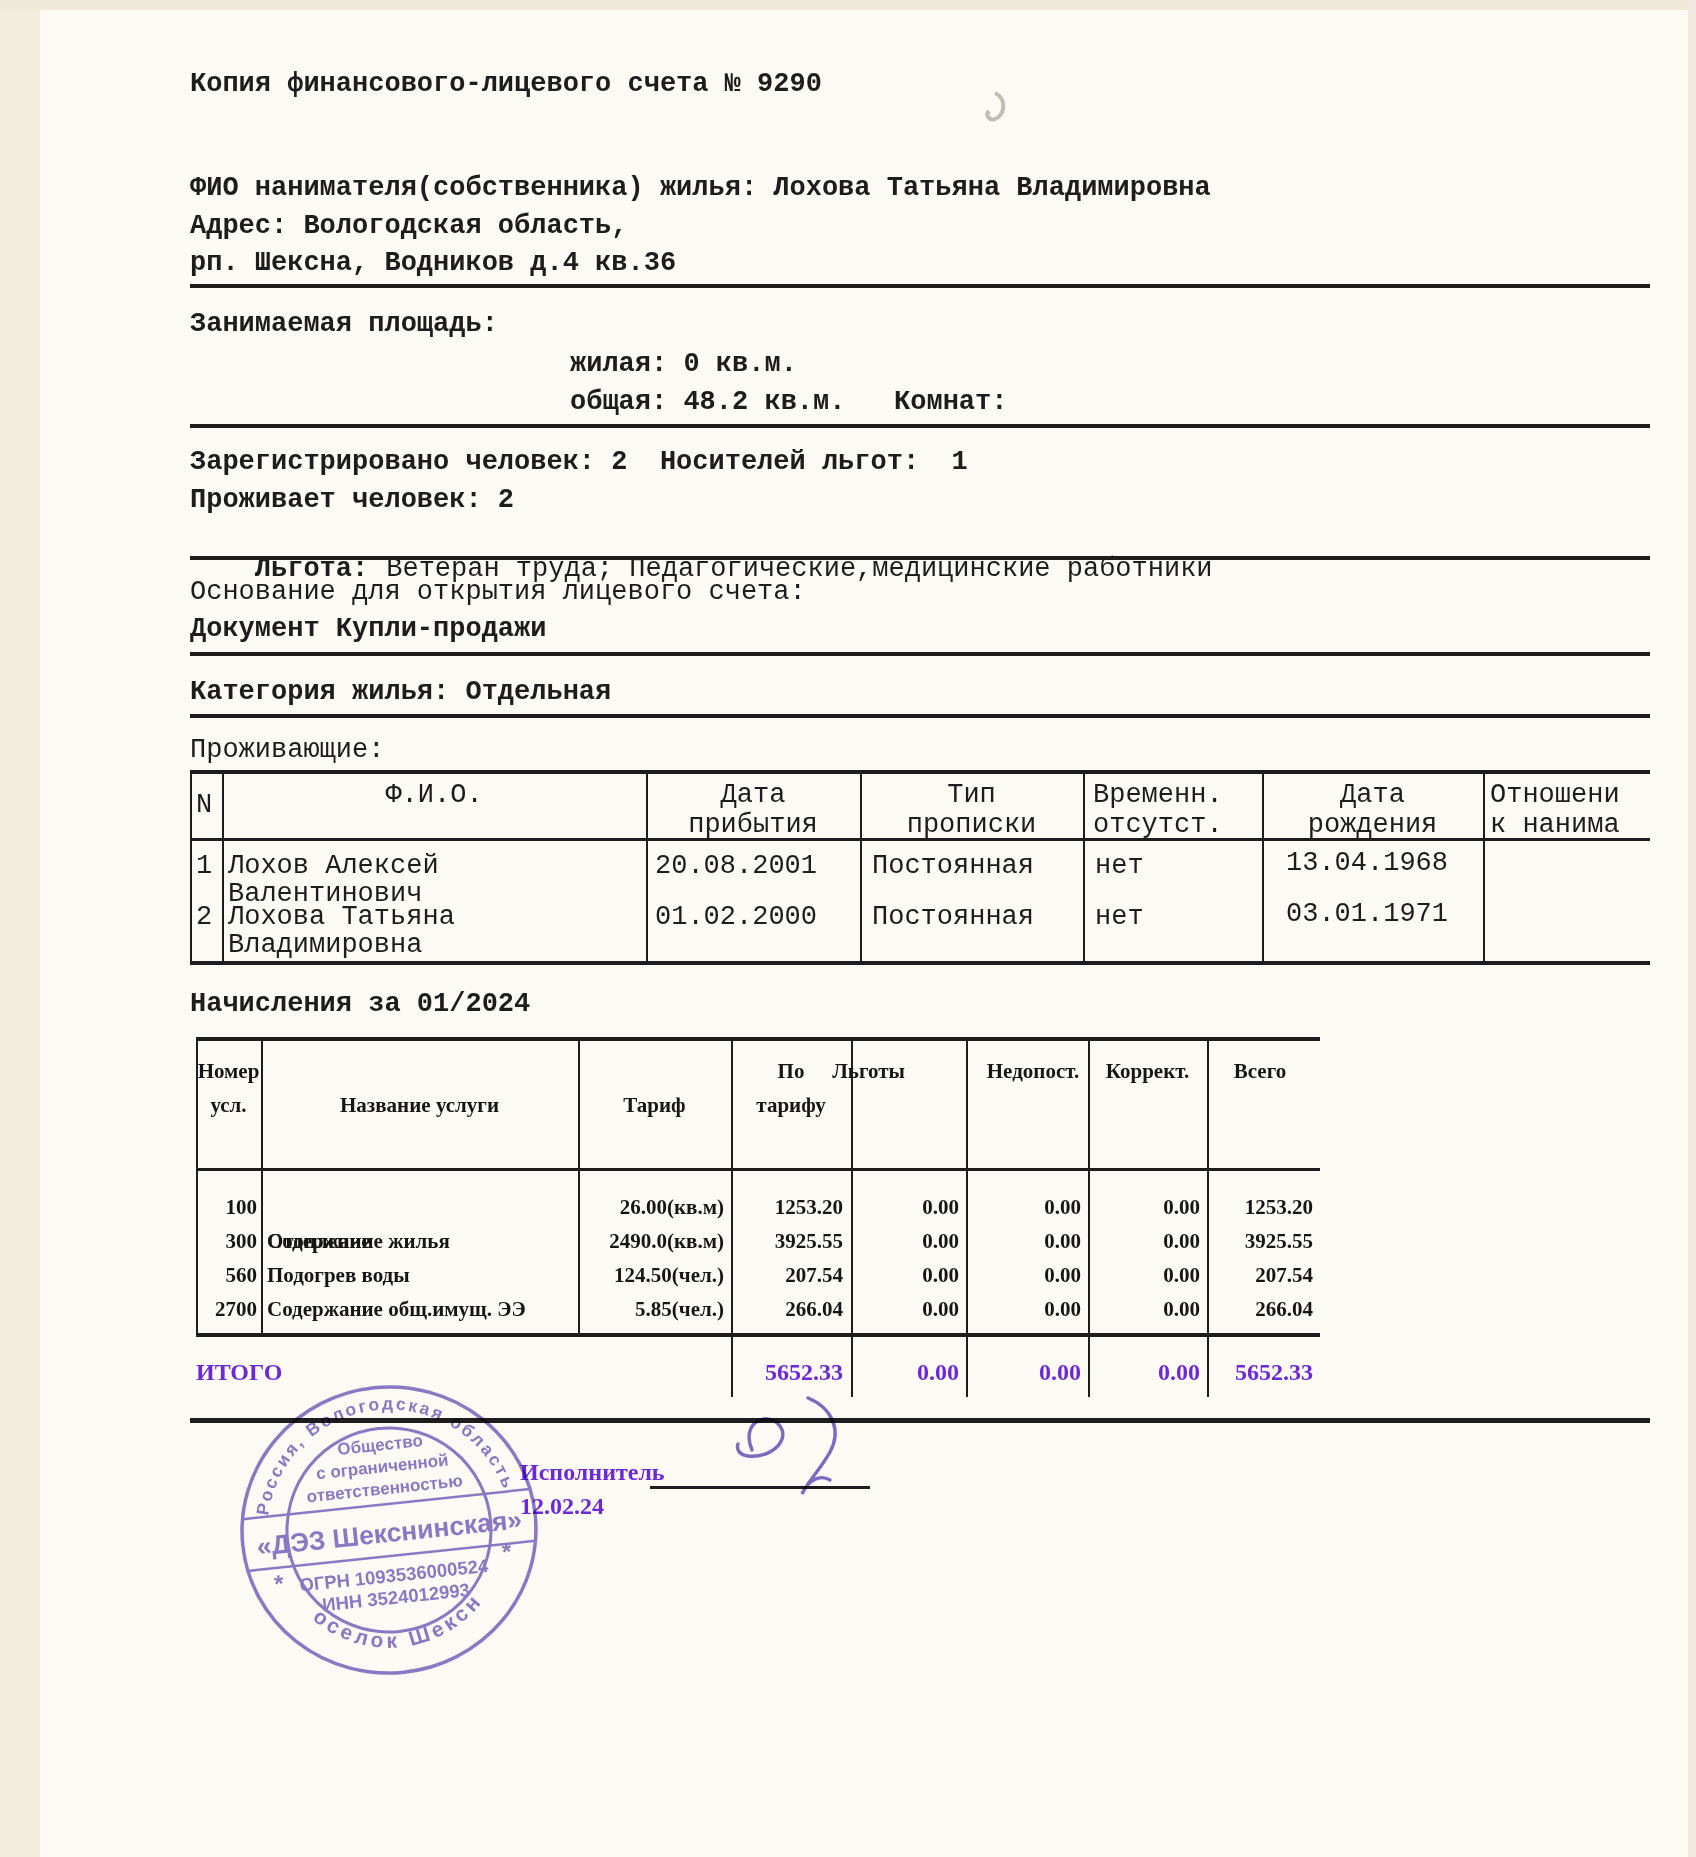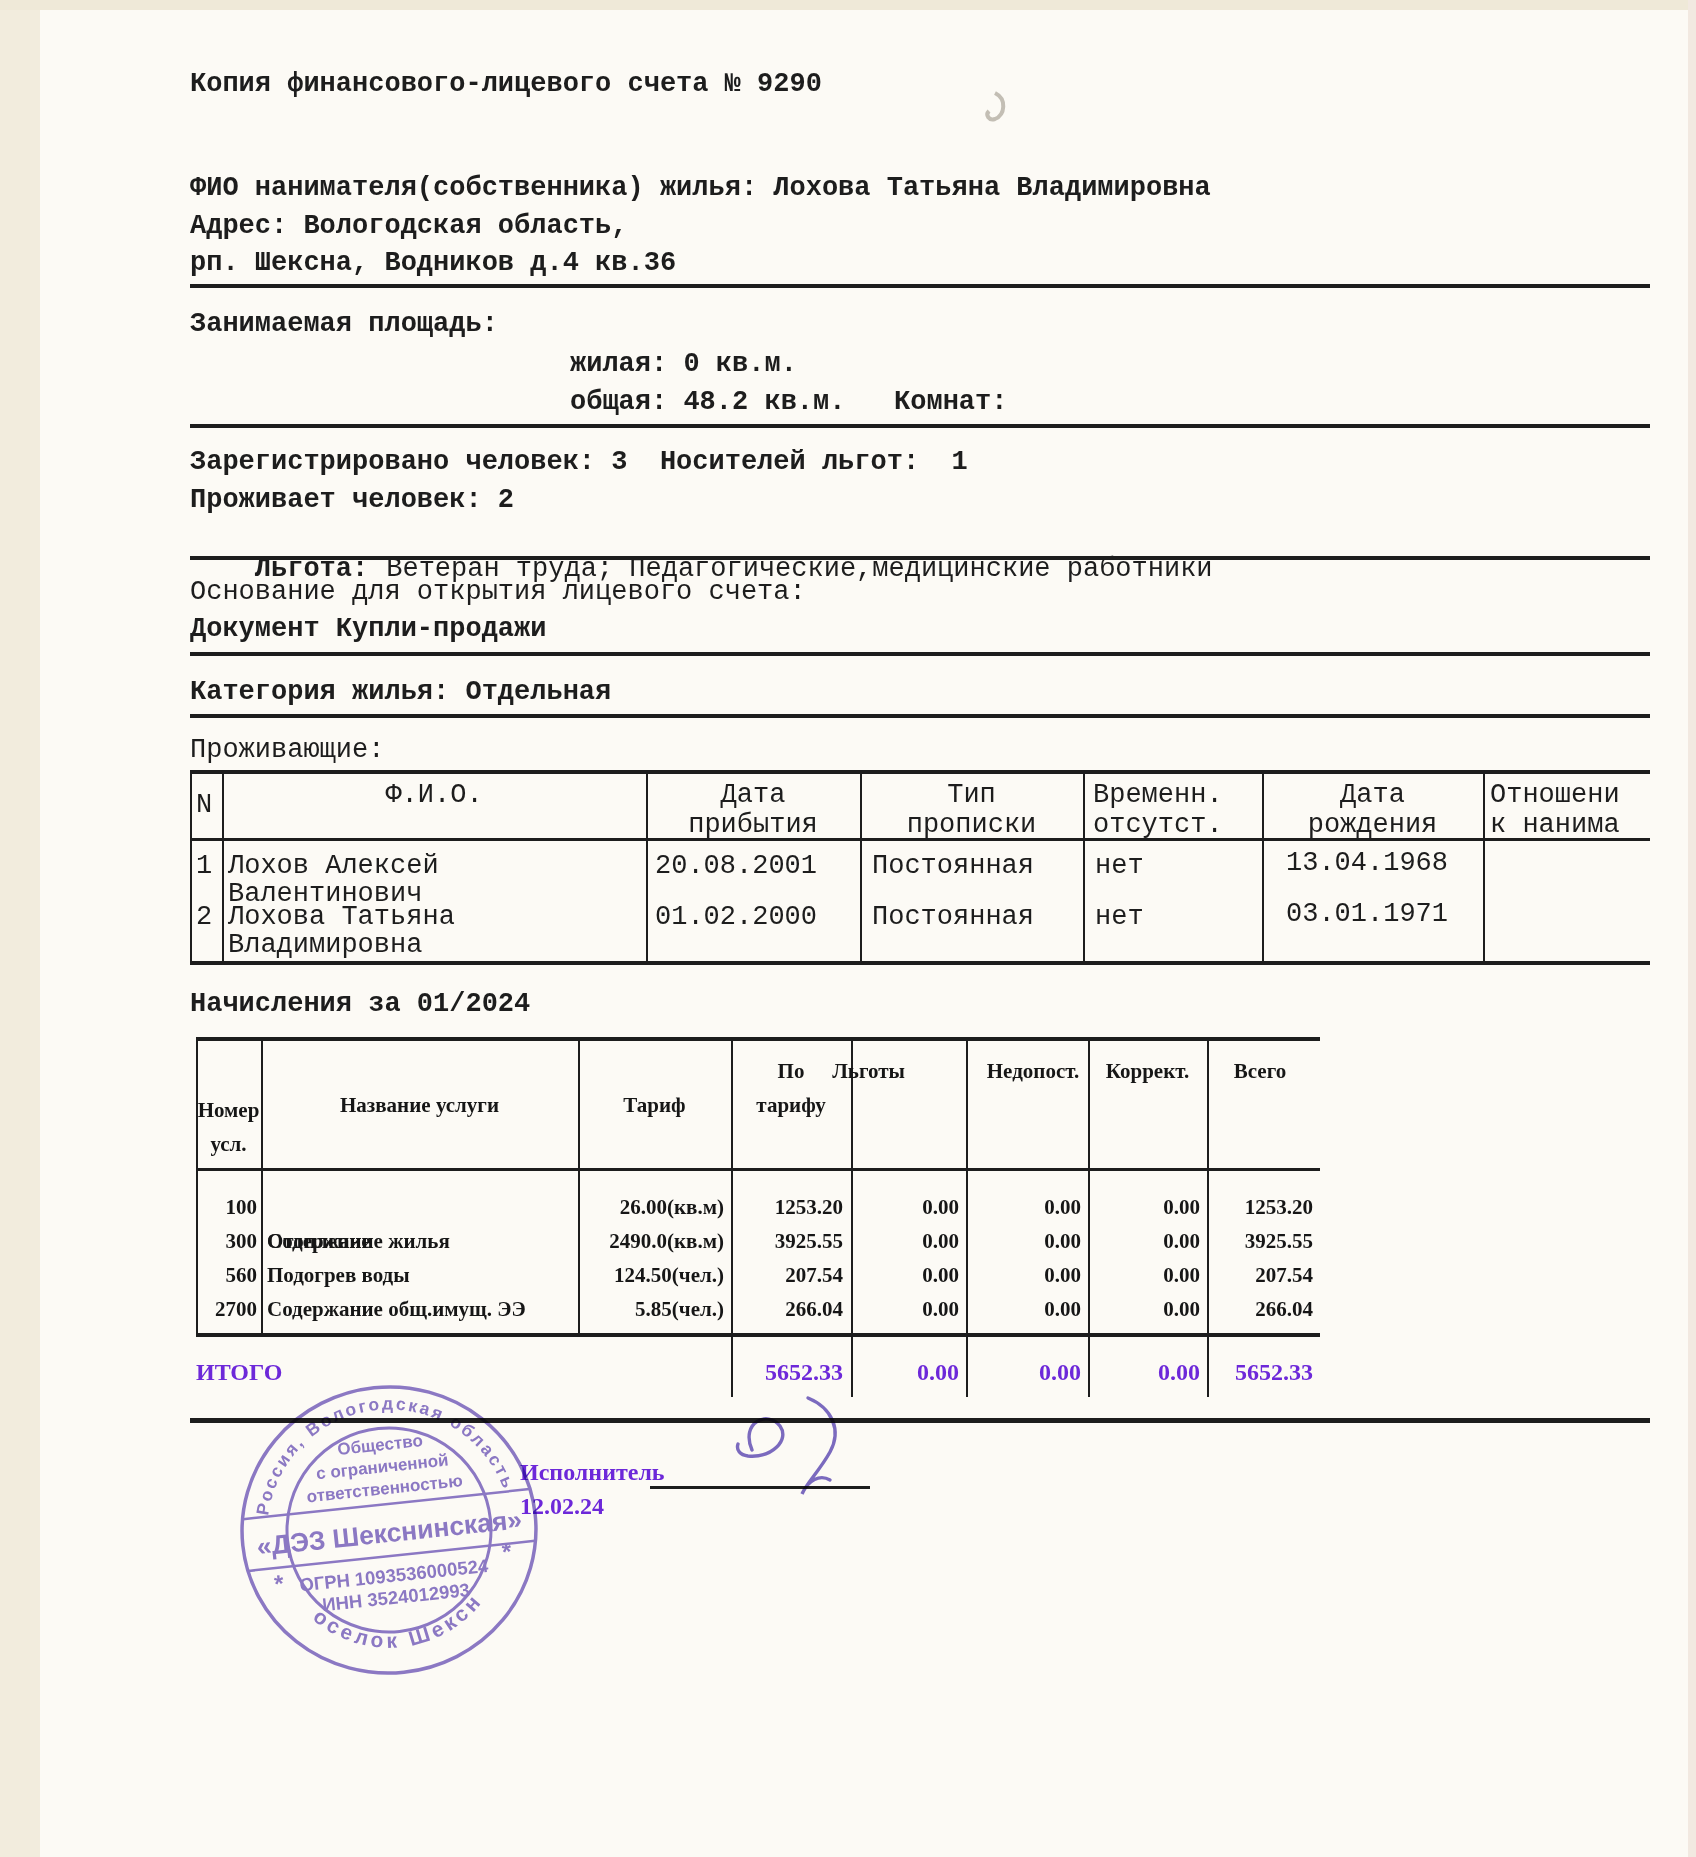--- a/index.html
+++ b/index.html
@@ -45,21 +45,21 @@
   <div class="t b" style="left:190px;top:247px;">рп. Шексна, Водников д.4 кв.36</div>
 
   <div class="hline" style="left:190px;top:284px;width:1460px;height:4px;"></div>
 
   <div class="t b" style="left:190px;top:308px;">Занимаемая площадь:</div>
   <div class="t b" style="left:570px;top:348px;">жилая: 0 кв.м.</div>
   <div class="t b" style="left:570px;top:386px;">общая: 48.2 кв.м.   Комнат:</div>
 
   <div class="hline" style="left:190px;top:424px;width:1460px;height:4px;"></div>
 
-  <div class="t b" style="left:190px;top:446px;">Зарегистрировано человек: 3  Носителей льгот:  1</div>
+  <div class="t b" style="left:190px;top:446px;">Зарегистрировано человек: 2  Носителей льгот:  1</div>
   <div class="t b" style="left:190px;top:484px;">Проживает человек: 2</div>
   <div class="t" style="left:190px;top:521px;">
     <span class="b">Льгота:</span><span style="margin-left:18px;">Ветеран труда; Педагогические,медицинские работники</span>
   </div>
 
   <div class="hline" style="left:190px;top:556px;width:1460px;height:4px;"></div>
 
   <div class="t" style="left:190px;top:576px;">Основание для открытия лицевого счета:</div>
   <div class="t b" style="left:190px;top:613px;">Документ Купли-продажи</div>
 
@@ -133,21 +133,21 @@
     <div class="vline" style="left:966px;top:1037px;height:300px;"></div>
     <div class="vline" style="left:1088px;top:1037px;height:300px;"></div>
     <div class="vline" style="left:1207px;top:1037px;height:300px;"></div>
 
     <div class="vline" style="left:731px;top:1337px;height:60px;"></div>
     <div class="vline" style="left:851px;top:1337px;height:60px;"></div>
     <div class="vline" style="left:966px;top:1337px;height:60px;"></div>
     <div class="vline" style="left:1088px;top:1337px;height:60px;"></div>
     <div class="vline" style="left:1207px;top:1337px;height:60px;"></div>
 
-    <div class="c ctr" style="left:196px;top:1054px;width:65px;margin-top:39px;">Номер
+    <div class="c ctr" style="left:196px;top:1054px;width:65px;">Номер
 усл.</div>
     <div class="c ctr" style="left:261px;top:1088px;width:317px;">Название услуги</div>
     <div class="c ctr" style="left:578px;top:1088px;width:153px;">Тариф</div>
     <div class="c ctr" style="left:731px;top:1054px;width:120px;">По
 тарифу</div>
     <div class="c ctr" style="left:811px;top:1054px;width:115px;">Льготы</div>
     <div class="c ctr" style="left:966px;top:1054px;width:134px;">Недопост.</div>
     <div class="c ctr" style="left:1088px;top:1054px;width:119px;">Коррект.</div>
     <div class="c ctr" style="left:1207px;top:1054px;width:106px;">Всего</div>
 

